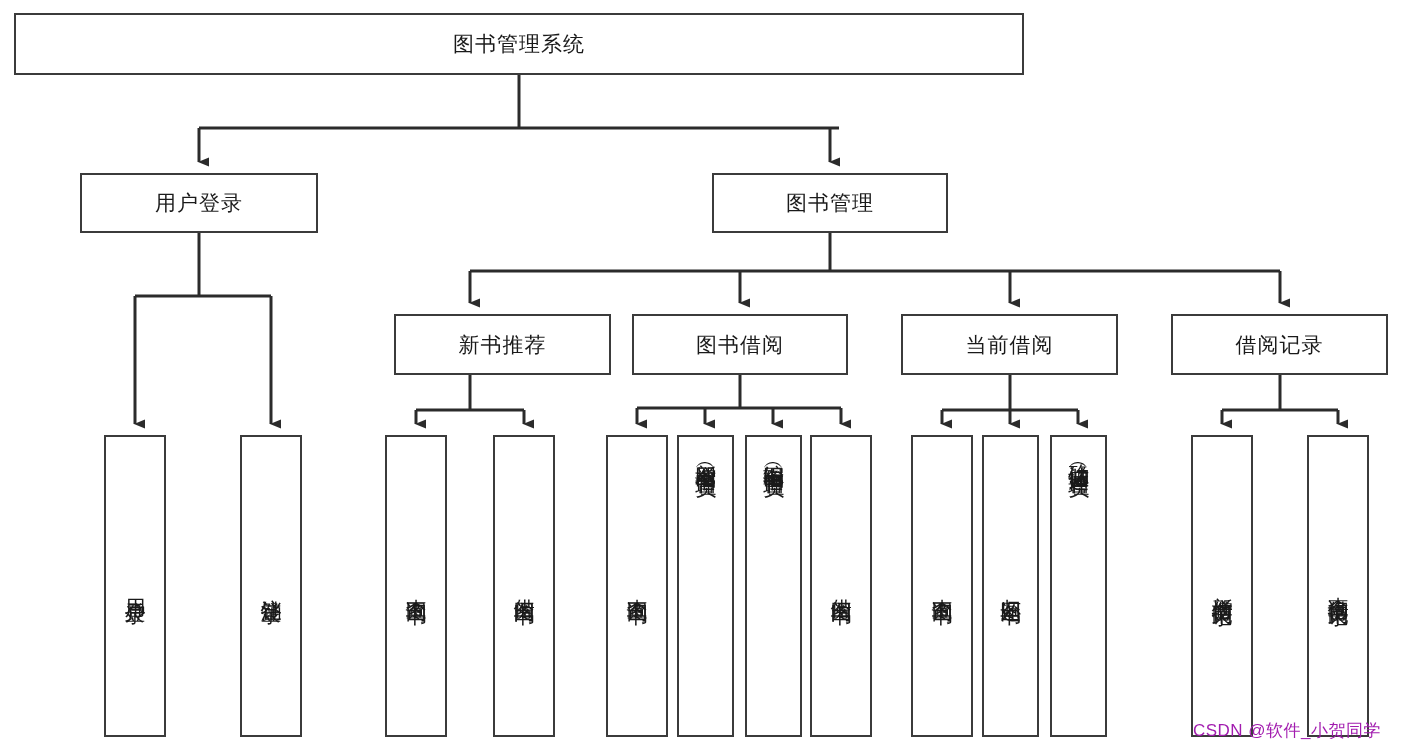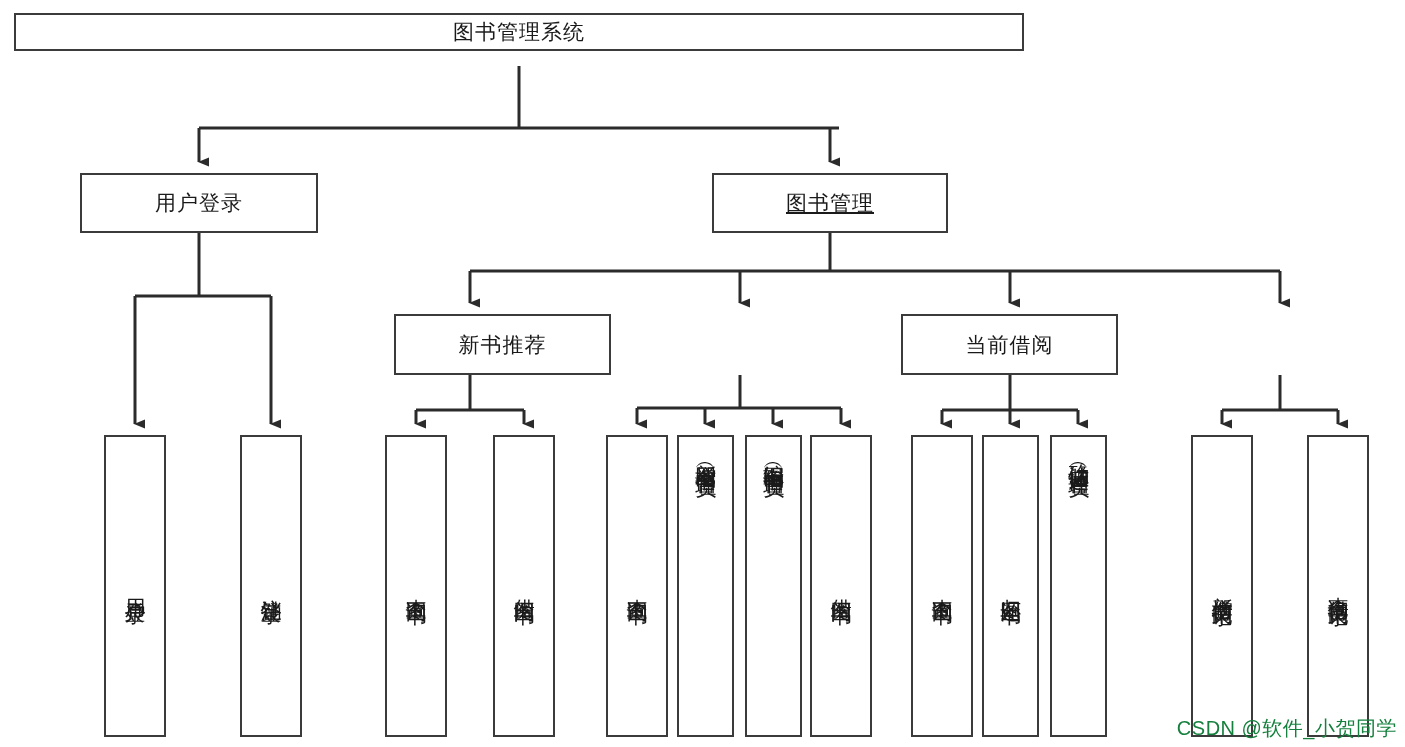--- a/index.html
+++ b/index.html
@@ -51,24 +51,24 @@
     line-height: 1.08;
     letter-spacing: 2px;
     white-space: nowrap;
     color: #1a1a1a;
   }
   .node.vert.centered {
     align-items: center;
   }
   #watermark {
     position: absolute;
-    right: 8px;
+    right: 24px;
     bottom: 5px;
-    font-size: 20px;
-    color: #15803d;
+    font-size: 17px;
+    color: #a21caf;
     letter-spacing: 0.5px;
     white-space: nowrap;
   }
 </style>
 </head>
 <body>
 
 <div id="canvas">
 
   <svg id="edges" viewBox="0 0 1405 747">
@@ -114,36 +114,42 @@
       <path d="M1010,410 L1010,424" marker-end="url(#arrow)"></path>
       <path d="M1078,410 L1078,424" marker-end="url(#arrow)"></path>
 
       <path d="M1280,375 L1280,410"></path>
       <path d="M1222,410 L1338,410"></path>
       <path d="M1222,410 L1222,424" marker-end="url(#arrow)"></path>
       <path d="M1338,410 L1338,424" marker-end="url(#arrow)"></path>
     </g>
   </svg>
 
-  <div class="node horiz" style="left:14px; top:13px; width:1010px; height:38px;">
+  <div class="node horiz" style="left:14px; top:13px; width:1010px; height:62px;">
     <span>图书管理系统</span>
   </div>
 
   <div class="node horiz" style="left:80px; top:173px; width:238px; height:60px;">
     <span>用户登录</span>
   </div>
-  <div class="node horiz" style="left:712px; top:173px; width:236px; height:60px;text-decoration:underline;">
+  <div class="node horiz" style="left:712px; top:173px; width:236px; height:60px;">
     <span>图书管理</span>
   </div>
 
   <div class="node horiz" style="left:362px; top:314px; width:217px; height:61px;margin-left:32px;">
     <span>新书推荐</span>
   </div>
+  <div class="node horiz" style="left:632px; top:314px; width:216px; height:61px;">
+    <span>图书借阅</span>
+  </div>
   <div class="node horiz" style="left:901px; top:314px; width:217px; height:61px;font-family:Liberation Serif, serif;">
     <span>当前借阅</span>
+  </div>
+  <div class="node horiz" style="left:1171px; top:314px; width:217px; height:61px;">
+    <span>借阅记录</span>
   </div>
 
   <div class="node vert centered" style="left:104px; top:435px; width:62px; height:302px;">
     <span class="vlabel">用户登录</span>
   </div>
   <div class="node vert centered" style="left:240px; top:435px; width:62px; height:302px;">
     <span class="vlabel">注销登录</span>
   </div>
 
   <div class="node vert centered" style="left:385px; top:435px; width:62px; height:302px;">

